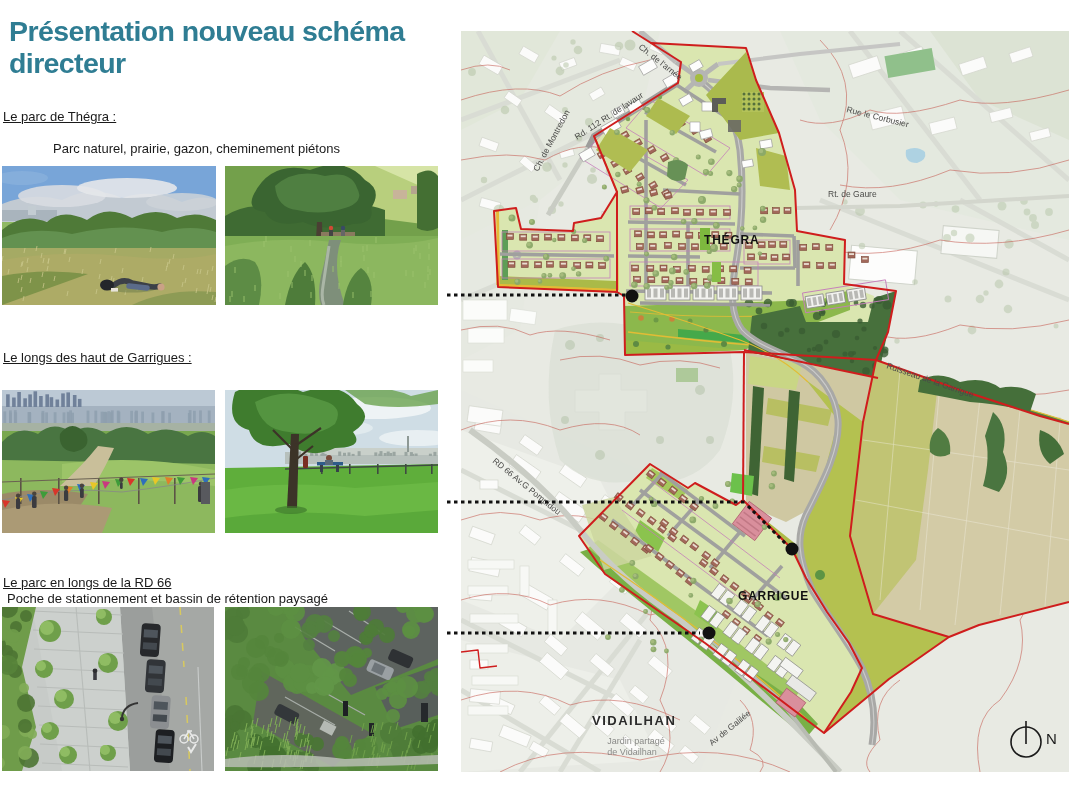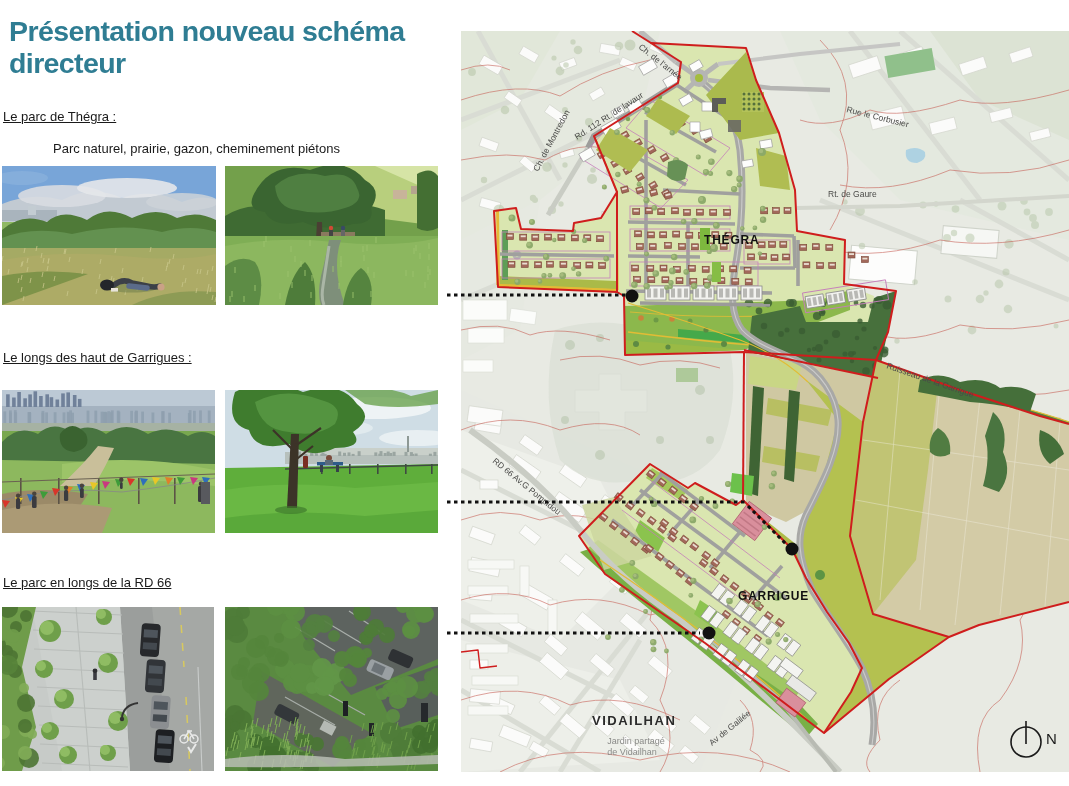--- a/index.html
+++ b/index.html
@@ -326,20 +326,21 @@
         <path d="M10,2 Q40,-14 78,2 Q116,-10 132,14 Q150,28 128,42 Q140,58 110,58 Q86,70 64,54 Q30,62 24,40 Q0,34 10,2 Z" fill="#3f7c2e"></path>
         <path d="M30,12 Q60,-4 96,10 Q120,16 110,34 Q92,48 64,42 Q36,40 30,12 Z" fill="#549440"></path>
         <path d="M120,0 Q160,-6 186,6 L213,0 L213,14 Q170,20 140,14 Z" fill="#6aa34f" opacity="0.8"></path>
         <path d="M66,44 L62,118 L72,118 L74,44 Z" fill="#3c3328"></path>
         <path d="M68,60 L48,40 M70,56 L96,38 M68,72 L88,56" stroke="#3c3328" stroke-width="2.2" fill="none"></path>
         <ellipse cx="66" cy="120" rx="16" ry="4" fill="#3e7a2c" opacity="0.7"></ellipse>
       </svg></div>
 
 <div class="abs h" style="left:3px;top:575px;">Le parc en longs de la RD 66</div>
 
+<div class="abs d" style="left:7px;top:591px;">Poche de stationnement et bassin de rétention paysagé</div>
 
 <div class="abs" style="left:2px;top:607px;"><svg width="212" height="164" viewBox="0 0 212 164">
         <rect width="212" height="164" fill="#c7cbc8"></rect>
         <path d="M118,0 L212,0 L212,164 L128,164 Z" fill="#9b9e9c"></path>
         <path d="M150,0 L212,0 L212,164 L168,164 Z" fill="#a5a8a5"></path>
         <path d="M30,0 L118,0 L128,164 L60,164 Z" fill="#ccd0cd"></path>
         <path d="M30,4 L120,8" stroke="#b8bcb9" stroke-width="1.1" fill="none"></path>
         <path d="M31,23 L121,27" stroke="#b8bcb9" stroke-width="1.1" fill="none"></path>
         <path d="M32,42 L122,46" stroke="#b8bcb9" stroke-width="1.1" fill="none"></path>
         <path d="M34,61 L122,65" stroke="#b8bcb9" stroke-width="1.1" fill="none"></path>

